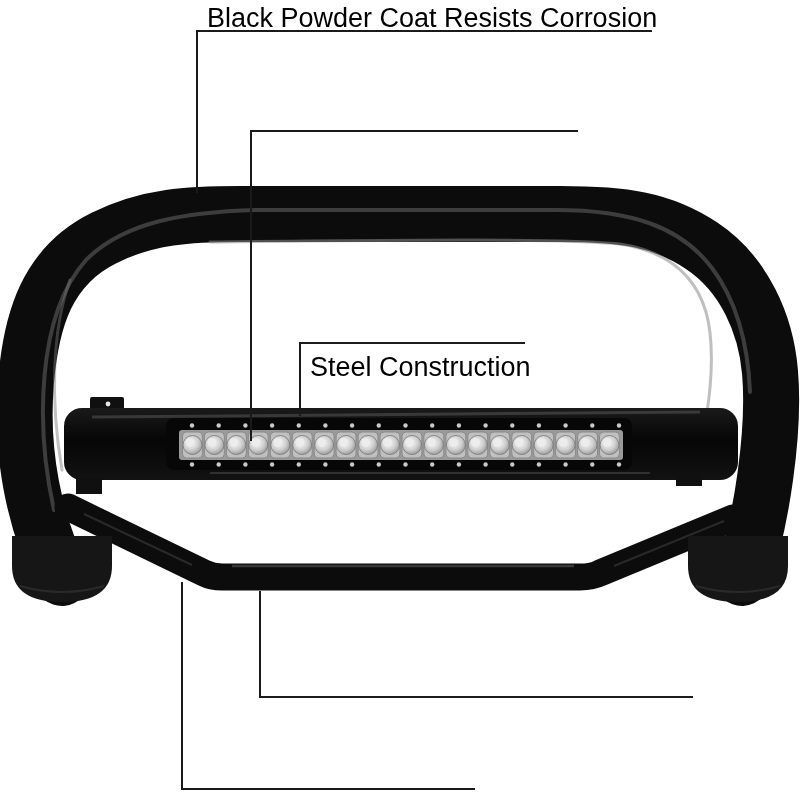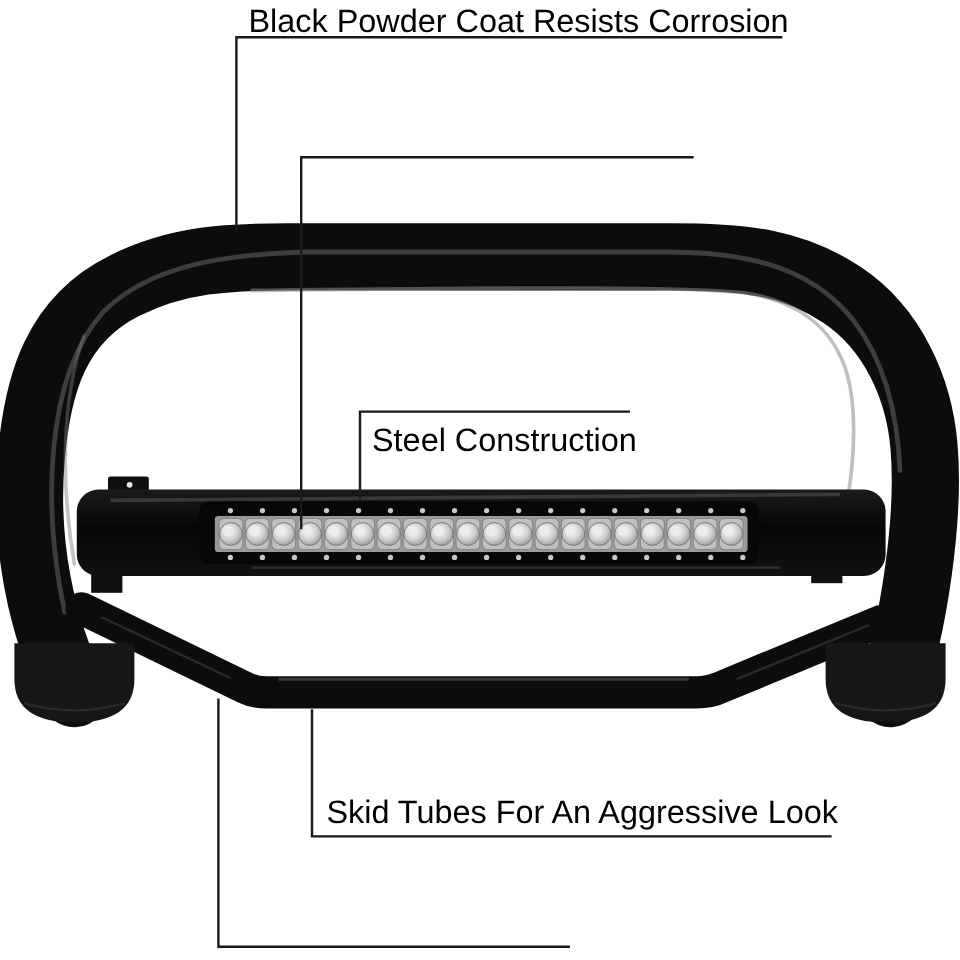--- a/index.html
+++ b/index.html
@@ -183,16 +183,15 @@
       <polyline points="260,591 260,697 693,697"></polyline>
       <polyline points="182,582 182,789 475,789"></polyline>
     </g>
   </svg>
 
   <div class="label" style="left:207px;top:4px;">Black Powder Coat Resists Corrosion</div>
 
 
   <div class="label" style="left:310px;top:313px;margin-top:40px;">Steel Construction</div>
 
-  <div class="label" style="left:272px;top:663px;">Skid Tubes For An Aggressive Look</div>
 
 
 </div>
 
 </body></html>

